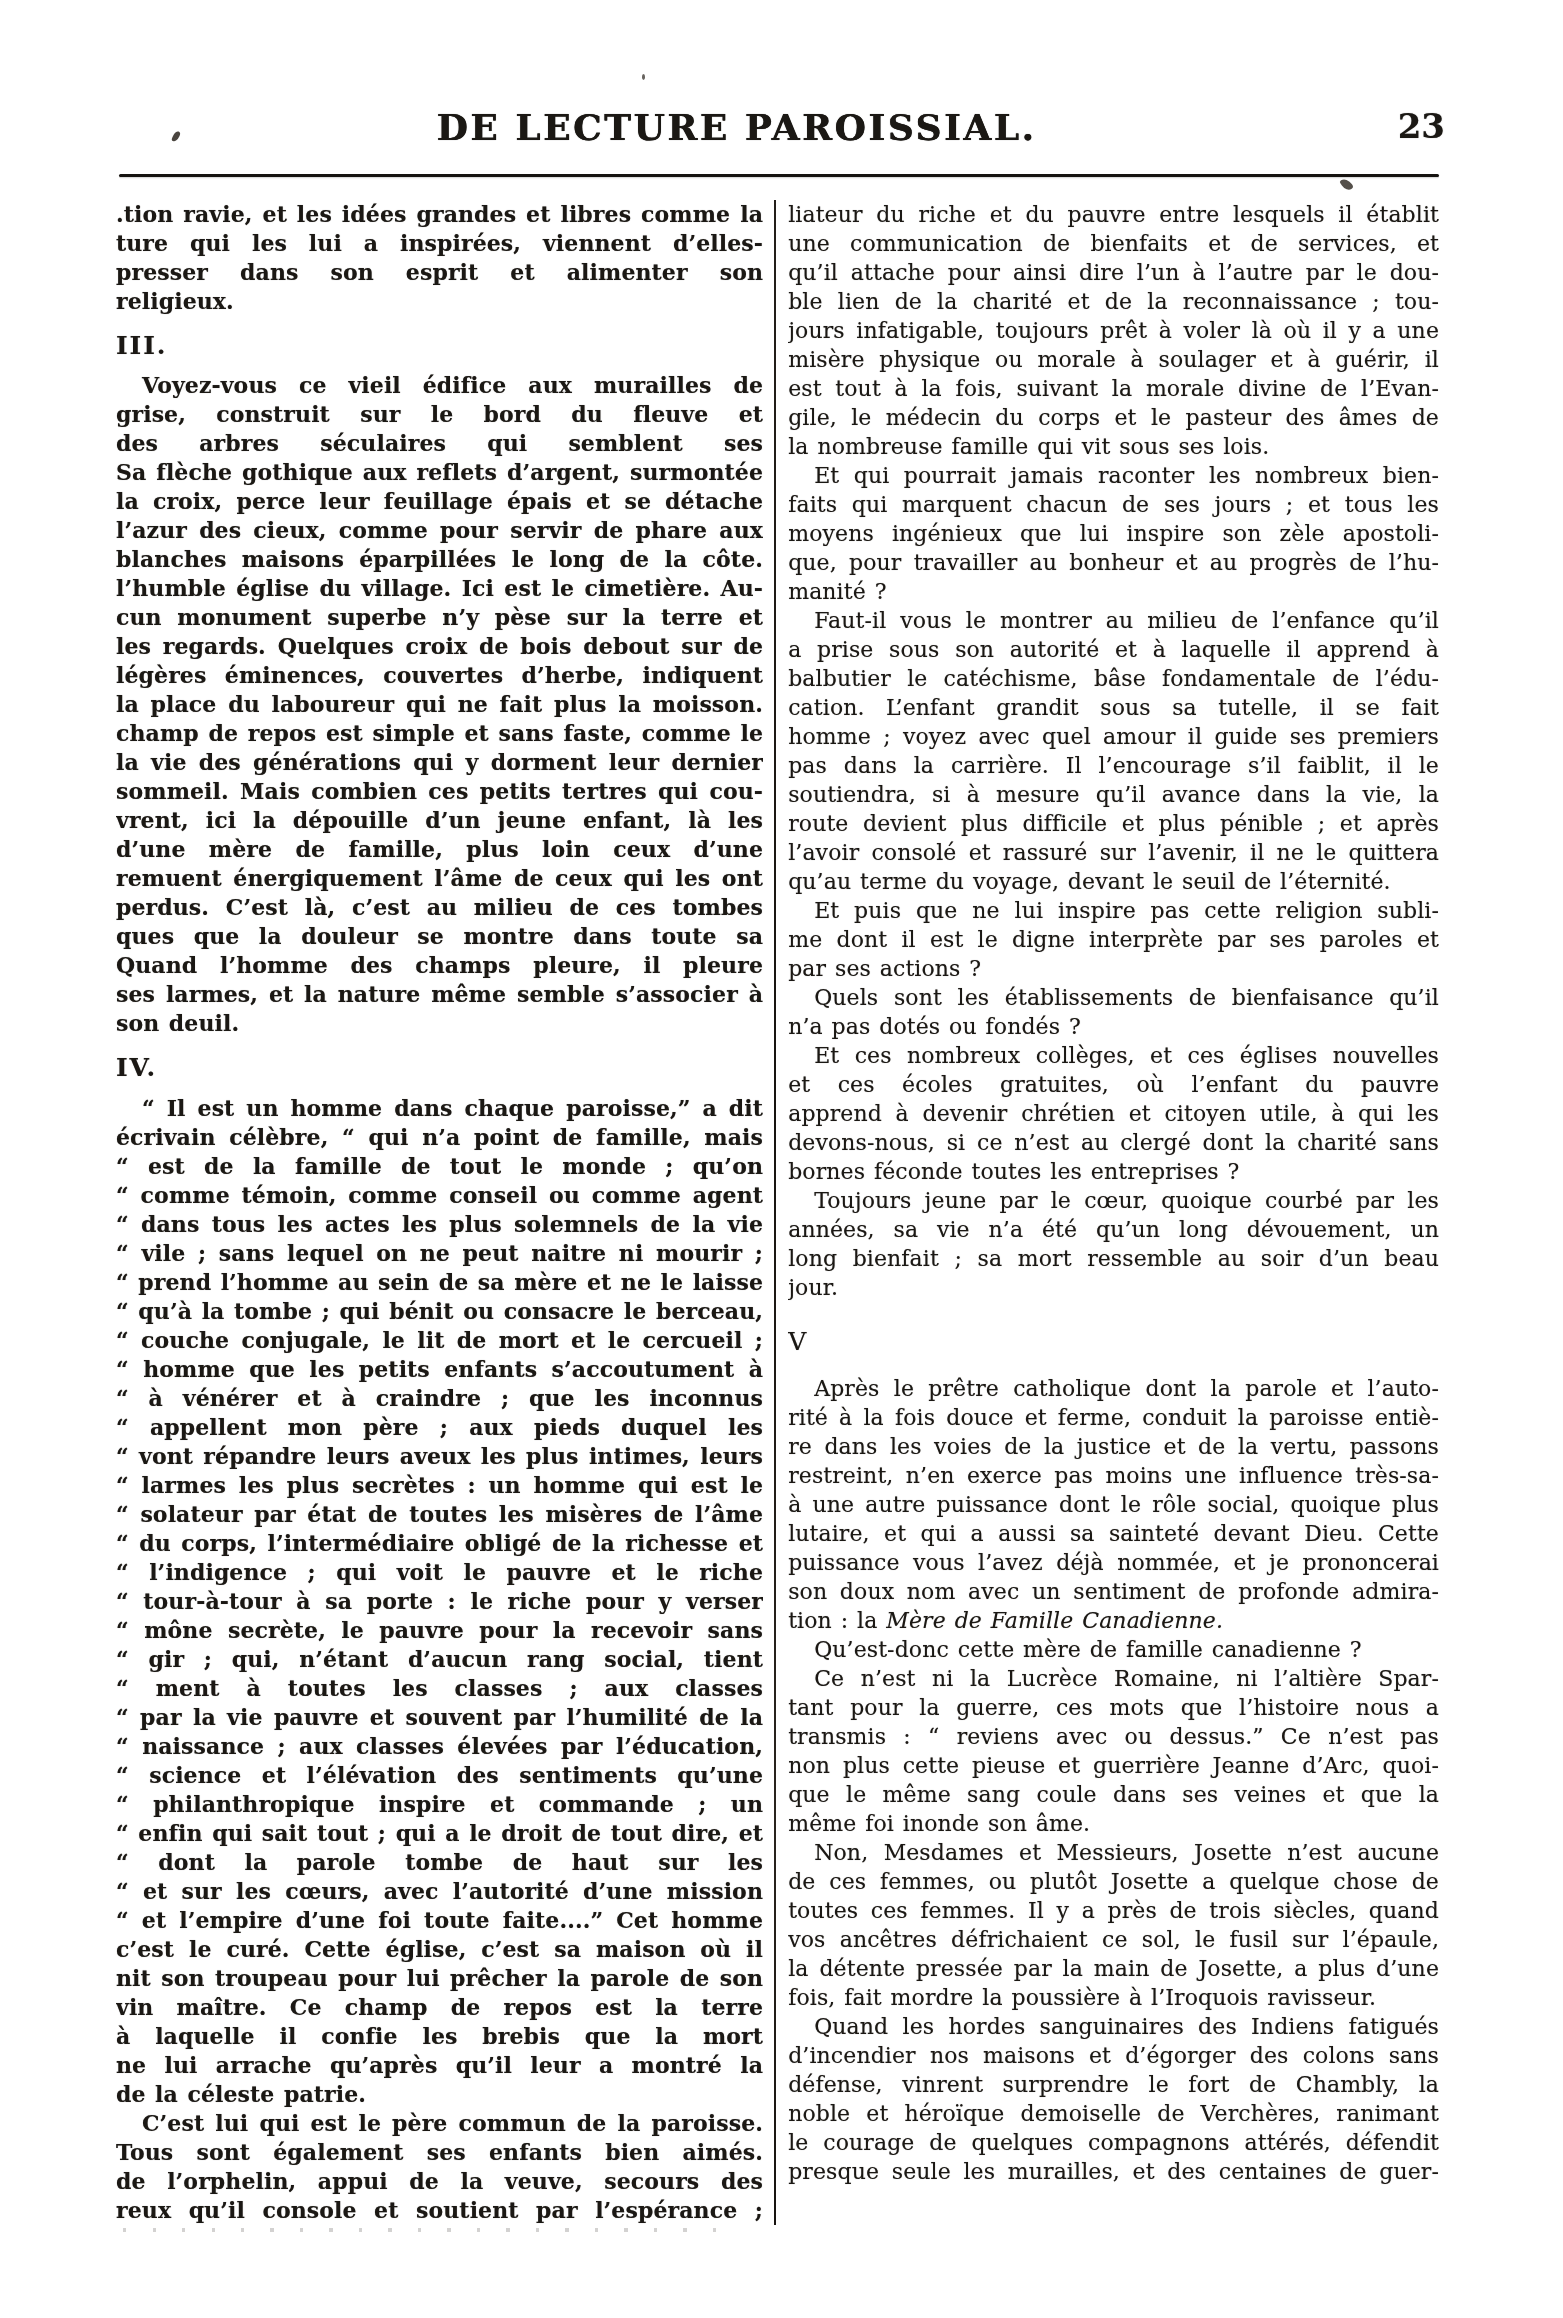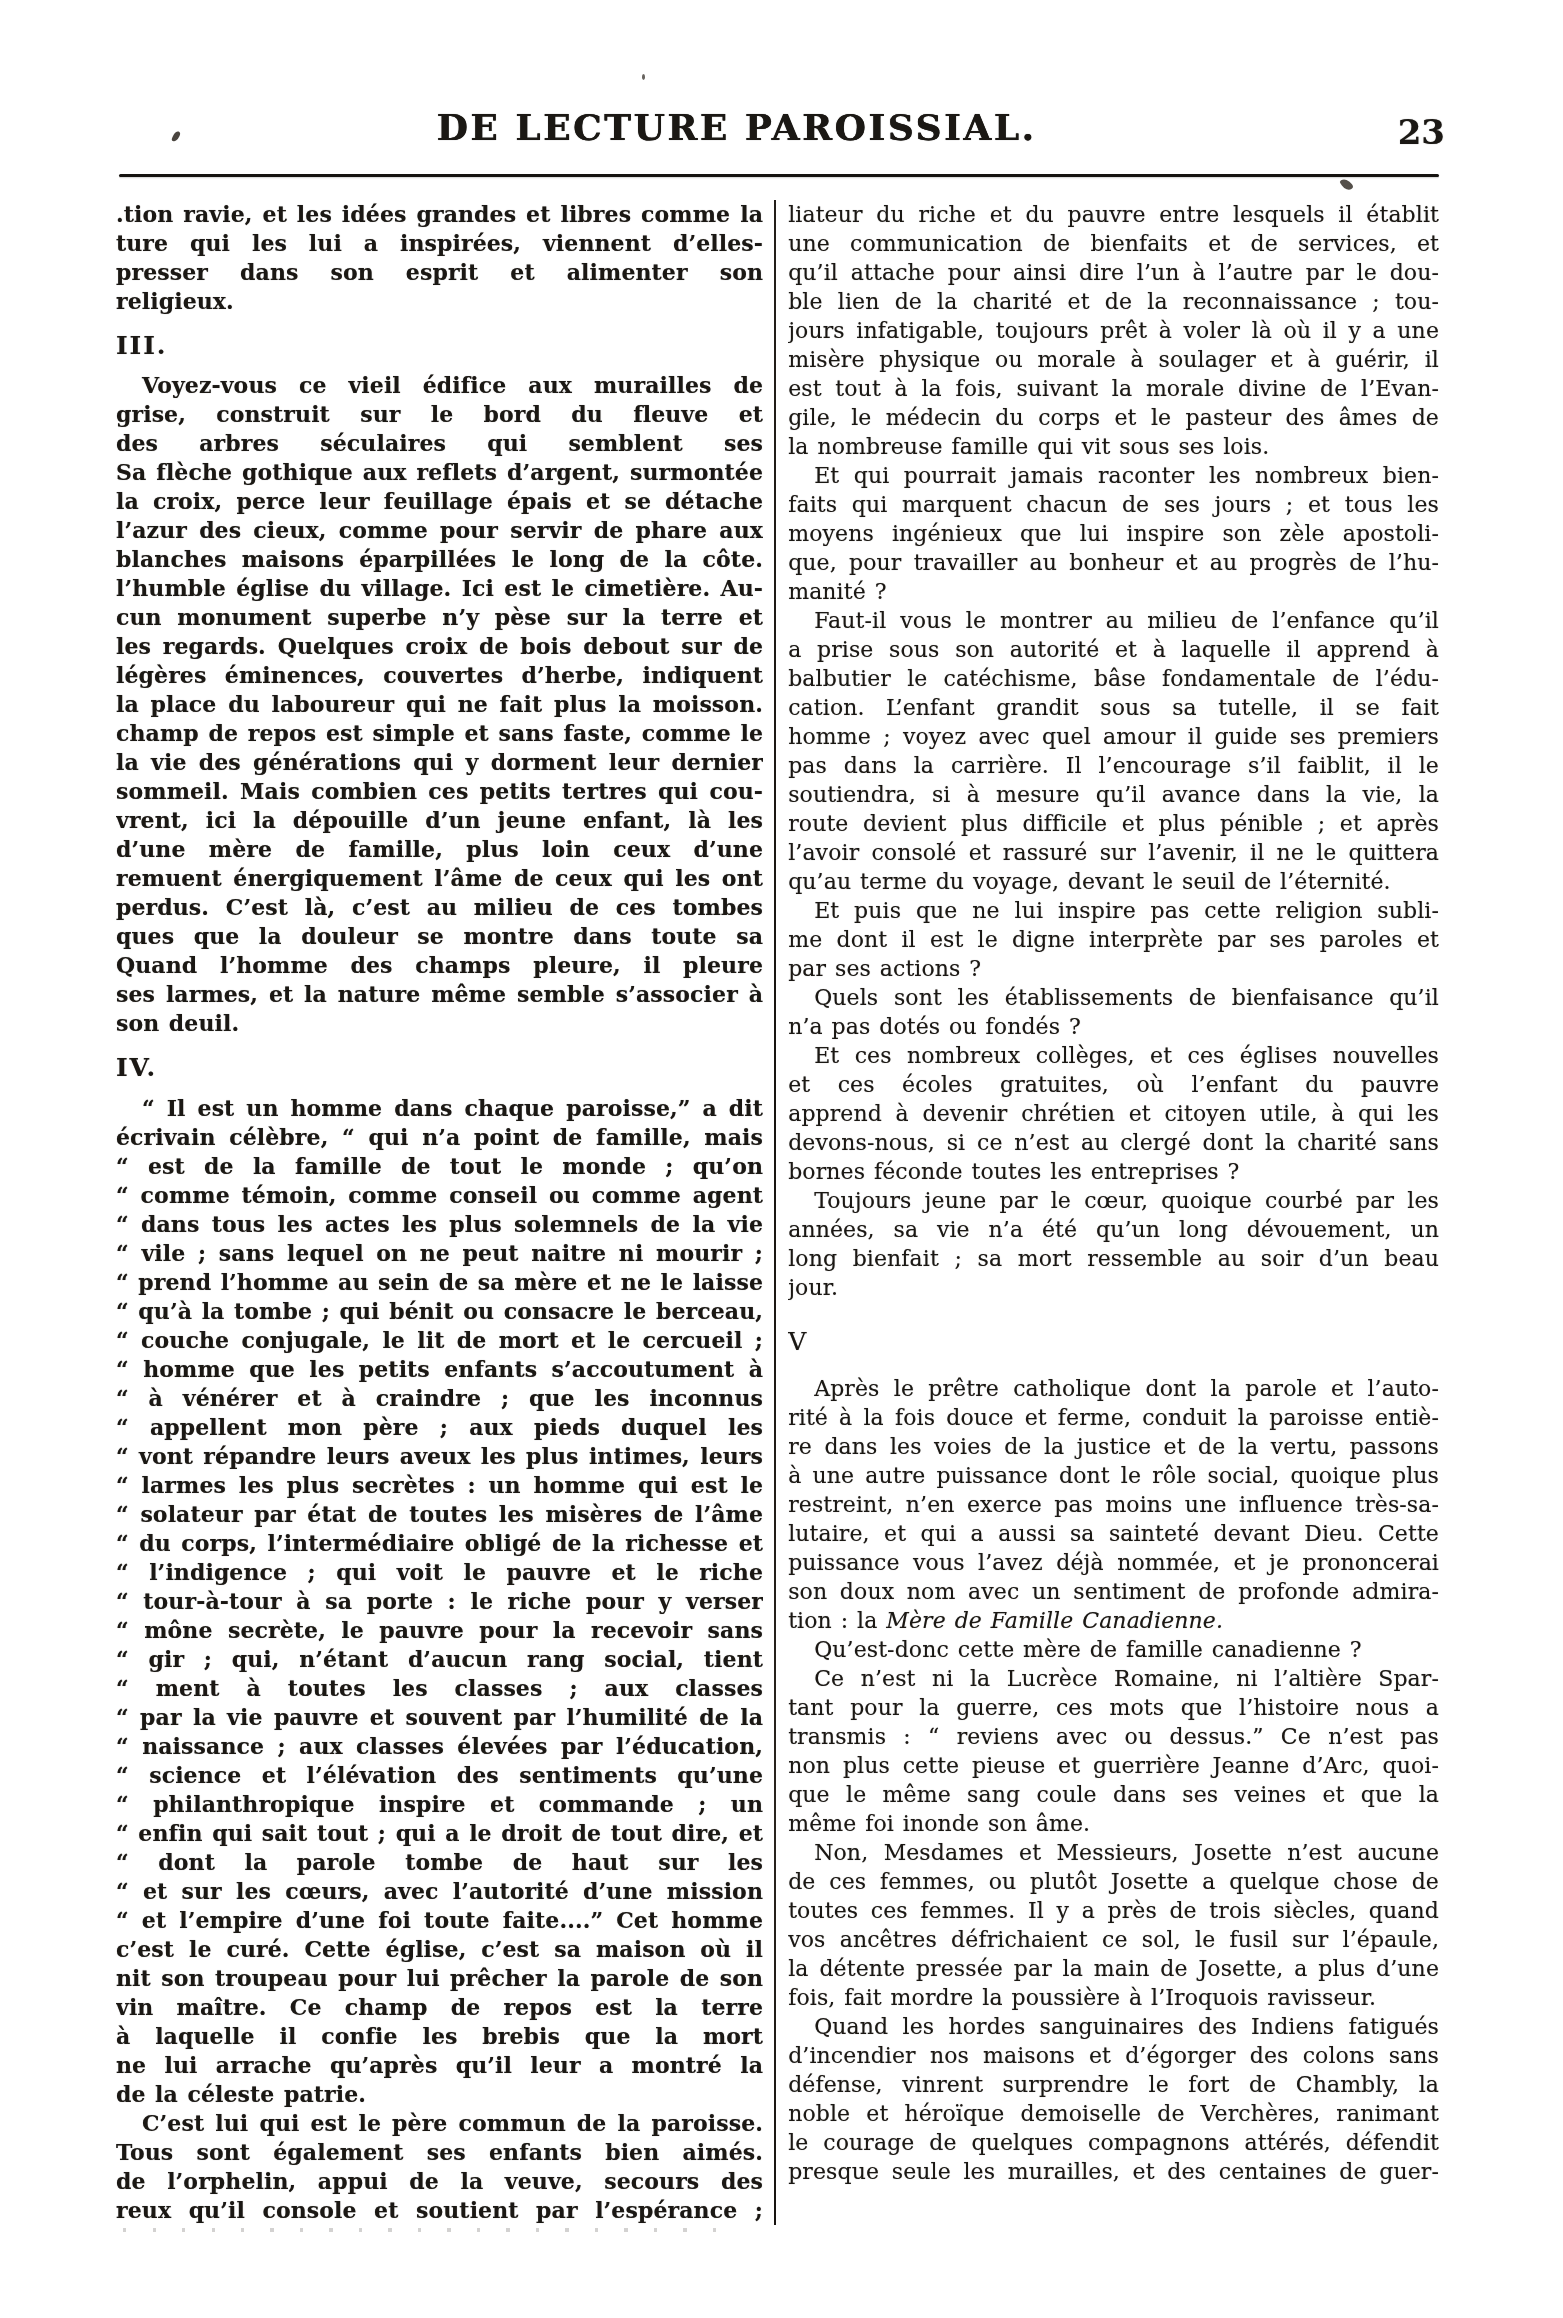--- a/index.html
+++ b/index.html
@@ -23,21 +23,21 @@
     text-align:center;
     transform:translateX(-45px);
     font-size:36px;
     font-weight:700;
     letter-spacing:2.5px;
     white-space:nowrap;
     text-shadow:0.4px 0 currentColor, 0 0 0.9px rgba(20,18,14,.55);
   }
   .page-number{
     position:absolute;
-    top:112px;right:118px;
+    top:106px;right:118px;
     font-size:34px;
     font-weight:700;
     text-shadow:0 0 0.9px rgba(20,18,14,.5);
   }
   .header-rule{
     position:absolute;
     top:174px;left:119px;
     width:1320px;height:3.1px;
     background:#161310;
     border-radius:1.9px;
@@ -250,22 +250,22 @@
           <div class="line indent">Toujours jeune par le cœur, quoique courbé par les</div>
           <div class="line">années, sa vie n’a été qu’un long dévouement, un</div>
           <div class="line">long bienfait ; sa mort ressemble au soir d’un beau</div>
           <div class="line last">jour.</div>
         </div>
         <div class="section-heading large">V</div>
         <div class="paragraph">
           <div class="line indent">Après le prêtre catholique dont la parole et l’auto-</div>
           <div class="line">rité à la fois douce et ferme, conduit la paroisse entiè-</div>
           <div class="line">re dans les voies de la justice et de la vertu, passons</div>
+          <div class="line">restreint, n’en exerce pas moins une influence très-sa-</div>
           <div class="line">à une autre puissance dont le rôle social, quoique plus</div>
-          <div class="line">restreint, n’en exerce pas moins une influence très-sa-</div>
           <div class="line">lutaire, et qui a aussi sa sainteté devant Dieu.  Cette</div>
           <div class="line">puissance vous l’avez déjà nommée, et je prononcerai</div>
           <div class="line">son doux nom avec un sentiment de profonde admira-</div>
           <div class="line last">tion : la <i>Mère de Famille Canadienne.</i></div>
         </div>
         <div class="paragraph">
           <div class="line indent last">Qu’est-donc cette mère de famille canadienne ?</div>
         </div>
         <div class="paragraph">
           <div class="line indent">Ce n’est ni la Lucrèce Romaine, ni l’altière Spar-</div>

